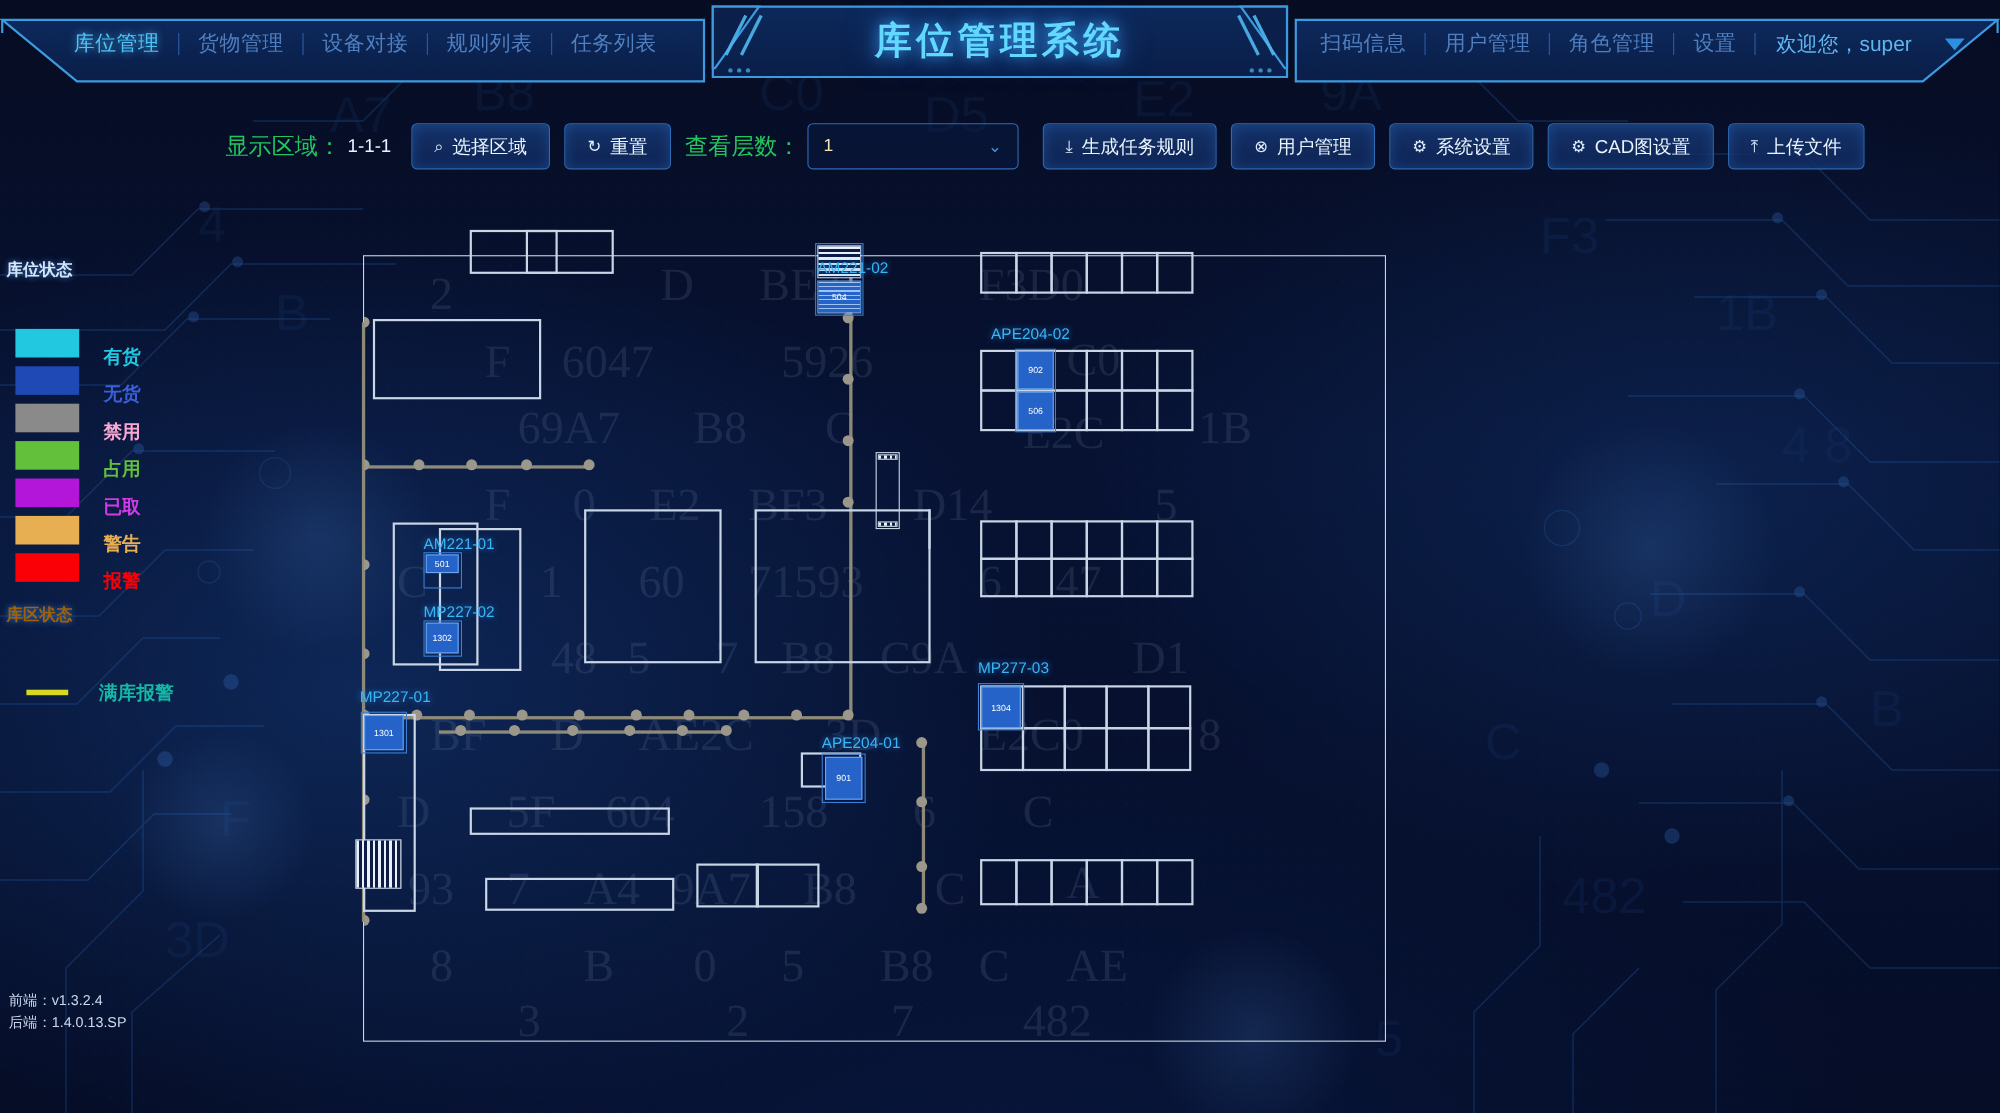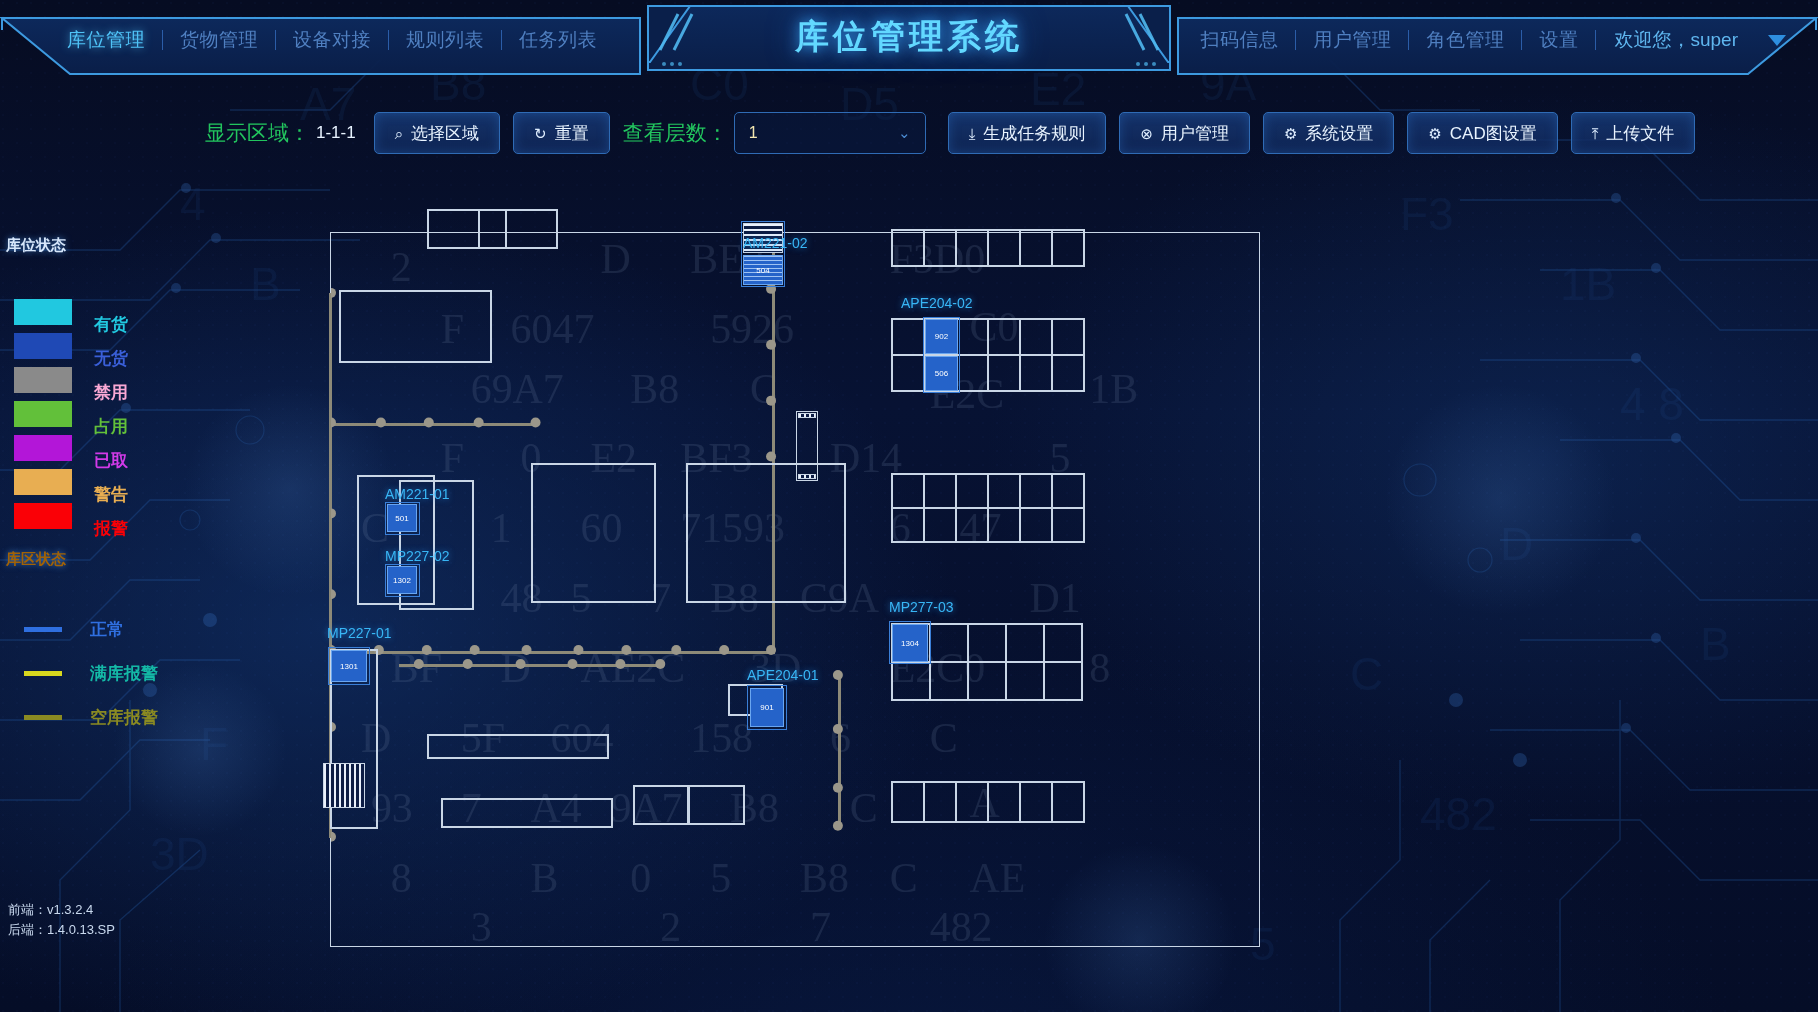--- a/index.html
+++ b/index.html
@@ -381,30 +381,22 @@
     </div>
     <div class="legend-row">
       <div class="sw" style="background:#fa0006"></div>
       <div class="legend-text" style="color:#fa0006">报警</div>
     </div>
   </div>
 
   <div class="legend2">
     <div class="legend2-title">库区状态</div>
     <div class="legend2-row">
-      <div class="ln" style="background:#2f6fe0"></div>
-      <div class="legend2-text" style="color:#2f6fe0">正常</div>
-    </div>
-    <div class="legend2-row">
       <div class="ln" style="background:#d8d81e"></div>
       <div class="legend2-text" style="color:#14b8a6">满库报警</div>
-    </div>
-    <div class="legend2-row">
-      <div class="ln" style="background:#8a8a22"></div>
-      <div class="legend2-text" style="color:#8a8a22">空库报警</div>
     </div>
   </div>
 
   <div class="version">
     <div>前端：v1.3.2.4</div>
     <div>后端：1.4.0.13.SP</div>
   </div>
 
   <div class="map">
 
@@ -638,21 +630,21 @@
 
     <div class="striped" style="left:412px;top:-10px;width:40px;height:30px;"></div>
     <div class="slot-outline" style="left:410px;top:-12px;width:44px;height:66px;"></div>
     <div class="striped-blue" style="left:412px;top:22px;width:40px;height:30px;">
       <span>504</span>
     </div>
     <div class="rack-label" style="left:412px;top:2px;">AM221-02</div>
 
     <div class="shape" style="left:26px;top:242px;width:78px;height:130px;"></div>
     <div class="slot-outline" style="left:54px;top:269px;width:35px;height:33px;"></div>
-    <div class="slot-active" style="left:56px;top:271px;width:30px;height:28px;">
+    <div class="slot-active" style="left:56px;top:271px;width:30px;height:17px;">
       <span>501</span>
     </div>
     <div class="rack-label" style="left:54px;top:253px;">AM221-01</div>
 
     <div class="slot-outline" style="left:54px;top:331px;width:35px;height:33px;"></div>
     <div class="slot-active" style="left:56px;top:333px;width:30px;height:28px;">
       <span>1302</span>
     </div>
     <div class="rack-label" style="left:54px;top:315px;">MP227-02</div>
 

